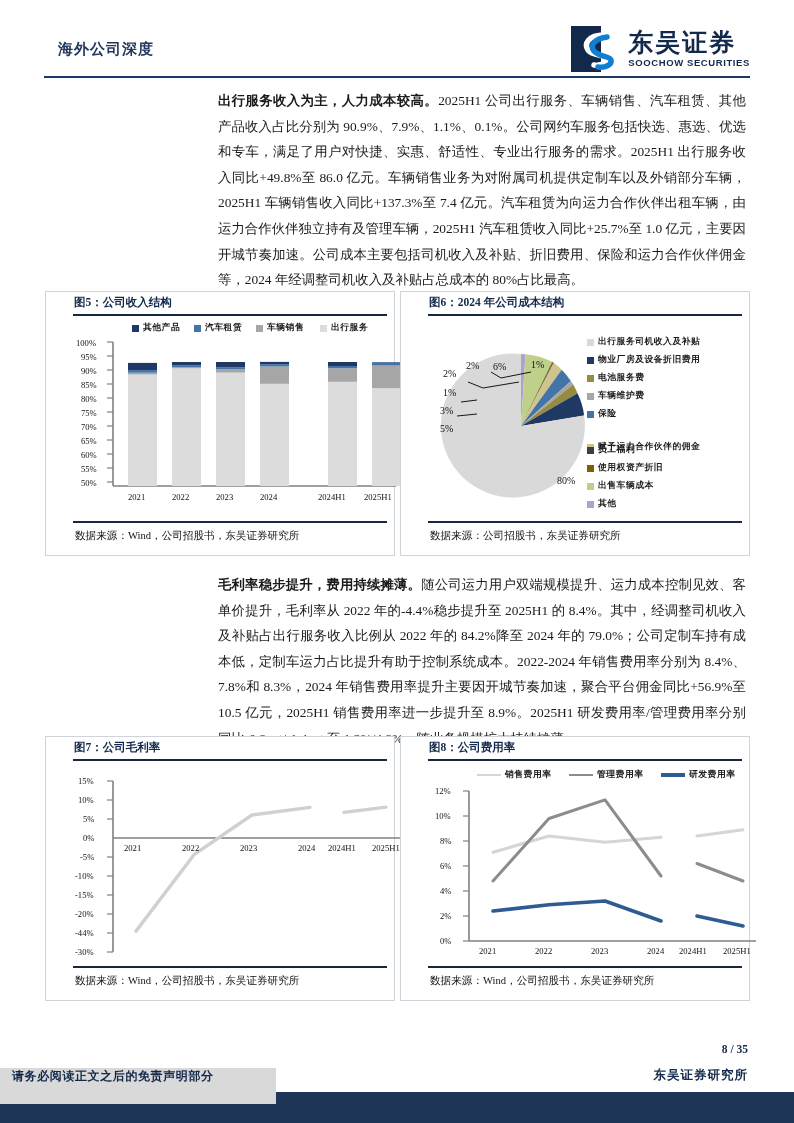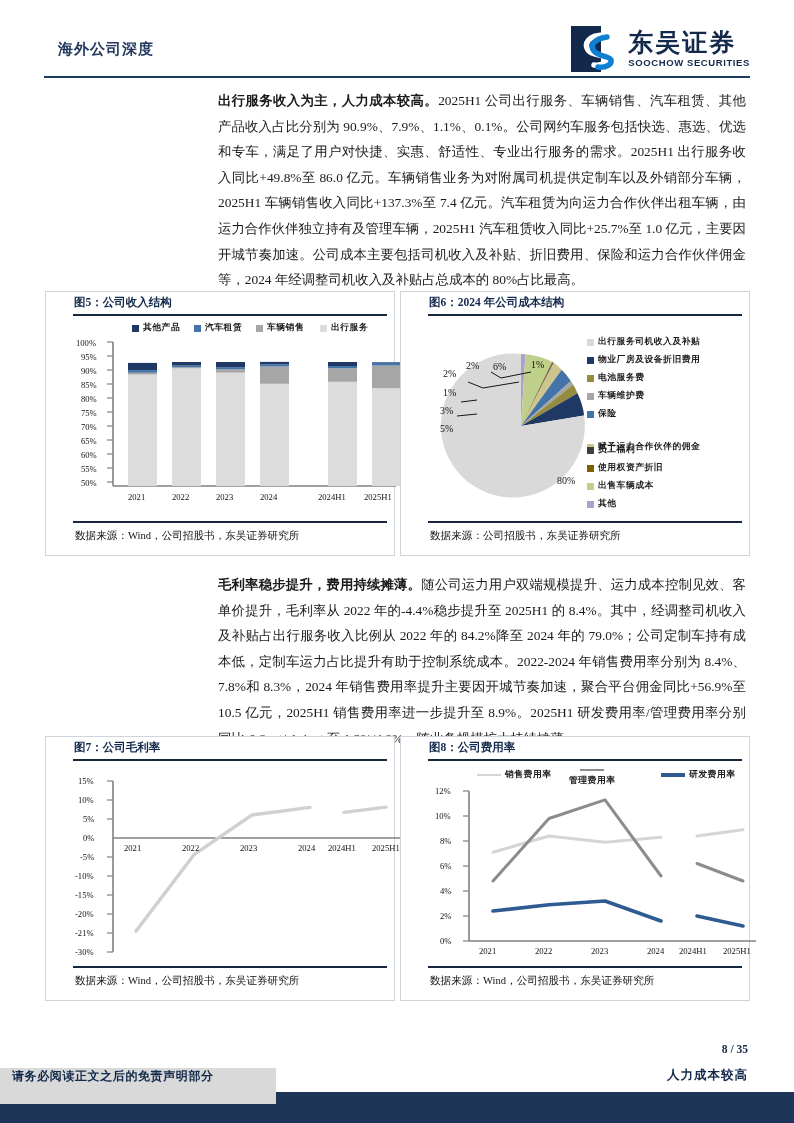--- a/index.html
+++ b/index.html
@@ -333,21 +333,21 @@
     <div class="fig-body" style="height:205px;">
 
       <div class="axlab" style="left:12px; top:15px;">15%</div>
       <div class="axlab" style="left:12px; top:34px;">10%</div>
       <div class="axlab" style="left:17px; top:53px;">5%</div>
       <div class="axlab" style="left:17px; top:72px;">0%</div>
       <div class="axlab" style="left:14px; top:91px;">-5%</div>
       <div class="axlab" style="left:9px;  top:110px;">-10%</div>
       <div class="axlab" style="left:9px;  top:129px;">-15%</div>
       <div class="axlab" style="left:9px;  top:148px;">-20%</div>
-      <div class="axlab" style="left:9px;  top:167px;">-21%</div>
+      <div class="axlab" style="left:9px;  top:167px;">-44%</div>
       <div class="axlab" style="left:9px;  top:186px;">-30%</div>
 
       <svg width="350" height="205" style="position:absolute;left:0;top:0;">
 
         <line x1="47" y1="20" x2="47" y2="191" stroke="#808080" stroke-width="1.6"></line>
         <line x1="47" y1="77" x2="338" y2="77" stroke="#808080" stroke-width="1.6"></line>
         <g stroke="#808080" stroke-width="1.2">
           <line x1="41" y1="20" x2="47" y2="20"></line>
           <line x1="41" y1="39" x2="47" y2="39"></line>
           <line x1="41" y1="58" x2="47" y2="58"></line>
@@ -377,21 +377,21 @@
 
   <div class="fig" id="fig8">
     <div class="fig-title">图8：公司费用率</div>
     <div class="fig-rule"></div>
     <div class="fig-body" style="height:205px;">
 
       <div class="lgd-row" style="left:56px; top:8px;">
         <span class="lgd-line" style="background:#d5d5d5"></span>
         <span class="lgd-tx">销售费用率</span>
       </div>
-      <div class="lgd-row" style="left:148px; top:8px;flex-direction:column;">
+      <div class="lgd-row" style="left:148px; top:8px;">
         <span class="lgd-line" style="background:#8c8c8c"></span>
         <span class="lgd-tx">管理费用率</span>
       </div>
       <div class="lgd-row" style="left:240px; top:8px;">
         <span class="lgd-line" style="background:#2e5b92; height:3.2px;"></span>
         <span class="lgd-tx">研发费用率</span>
       </div>
 
       <div class="axlab" style="left:14px; top:25px;">12%</div>
       <div class="axlab" style="left:14px; top:50px;">10%</div>
@@ -430,20 +430,20 @@
       <div class="axlab" style="left:170px; top:185px;">2023</div>
       <div class="axlab" style="left:226px; top:185px;">2024</div>
       <div class="axlab" style="left:258px; top:185px;">2024H1</div>
       <div class="axlab" style="left:302px; top:185px;">2025H1</div>
     </div>
     <div class="fig-src-rule"></div>
     <div class="fig-src">数据来源：Wind，公司招股书，东吴证券研究所</div>
   </div>
 
   <div class="pgno">8 / 35</div>
-  <div class="ftr-firm">人力成本较高</div>
+  <div class="ftr-firm">东吴证券研究所</div>
   <div class="ftr-tag">
     <span>请务必阅读正文之后的免责声明部分</span>
   </div>
   <div class="ftr-bar"></div>
   <div class="ftr-bar2"></div>
 
 </div>
 
 </body></html>

